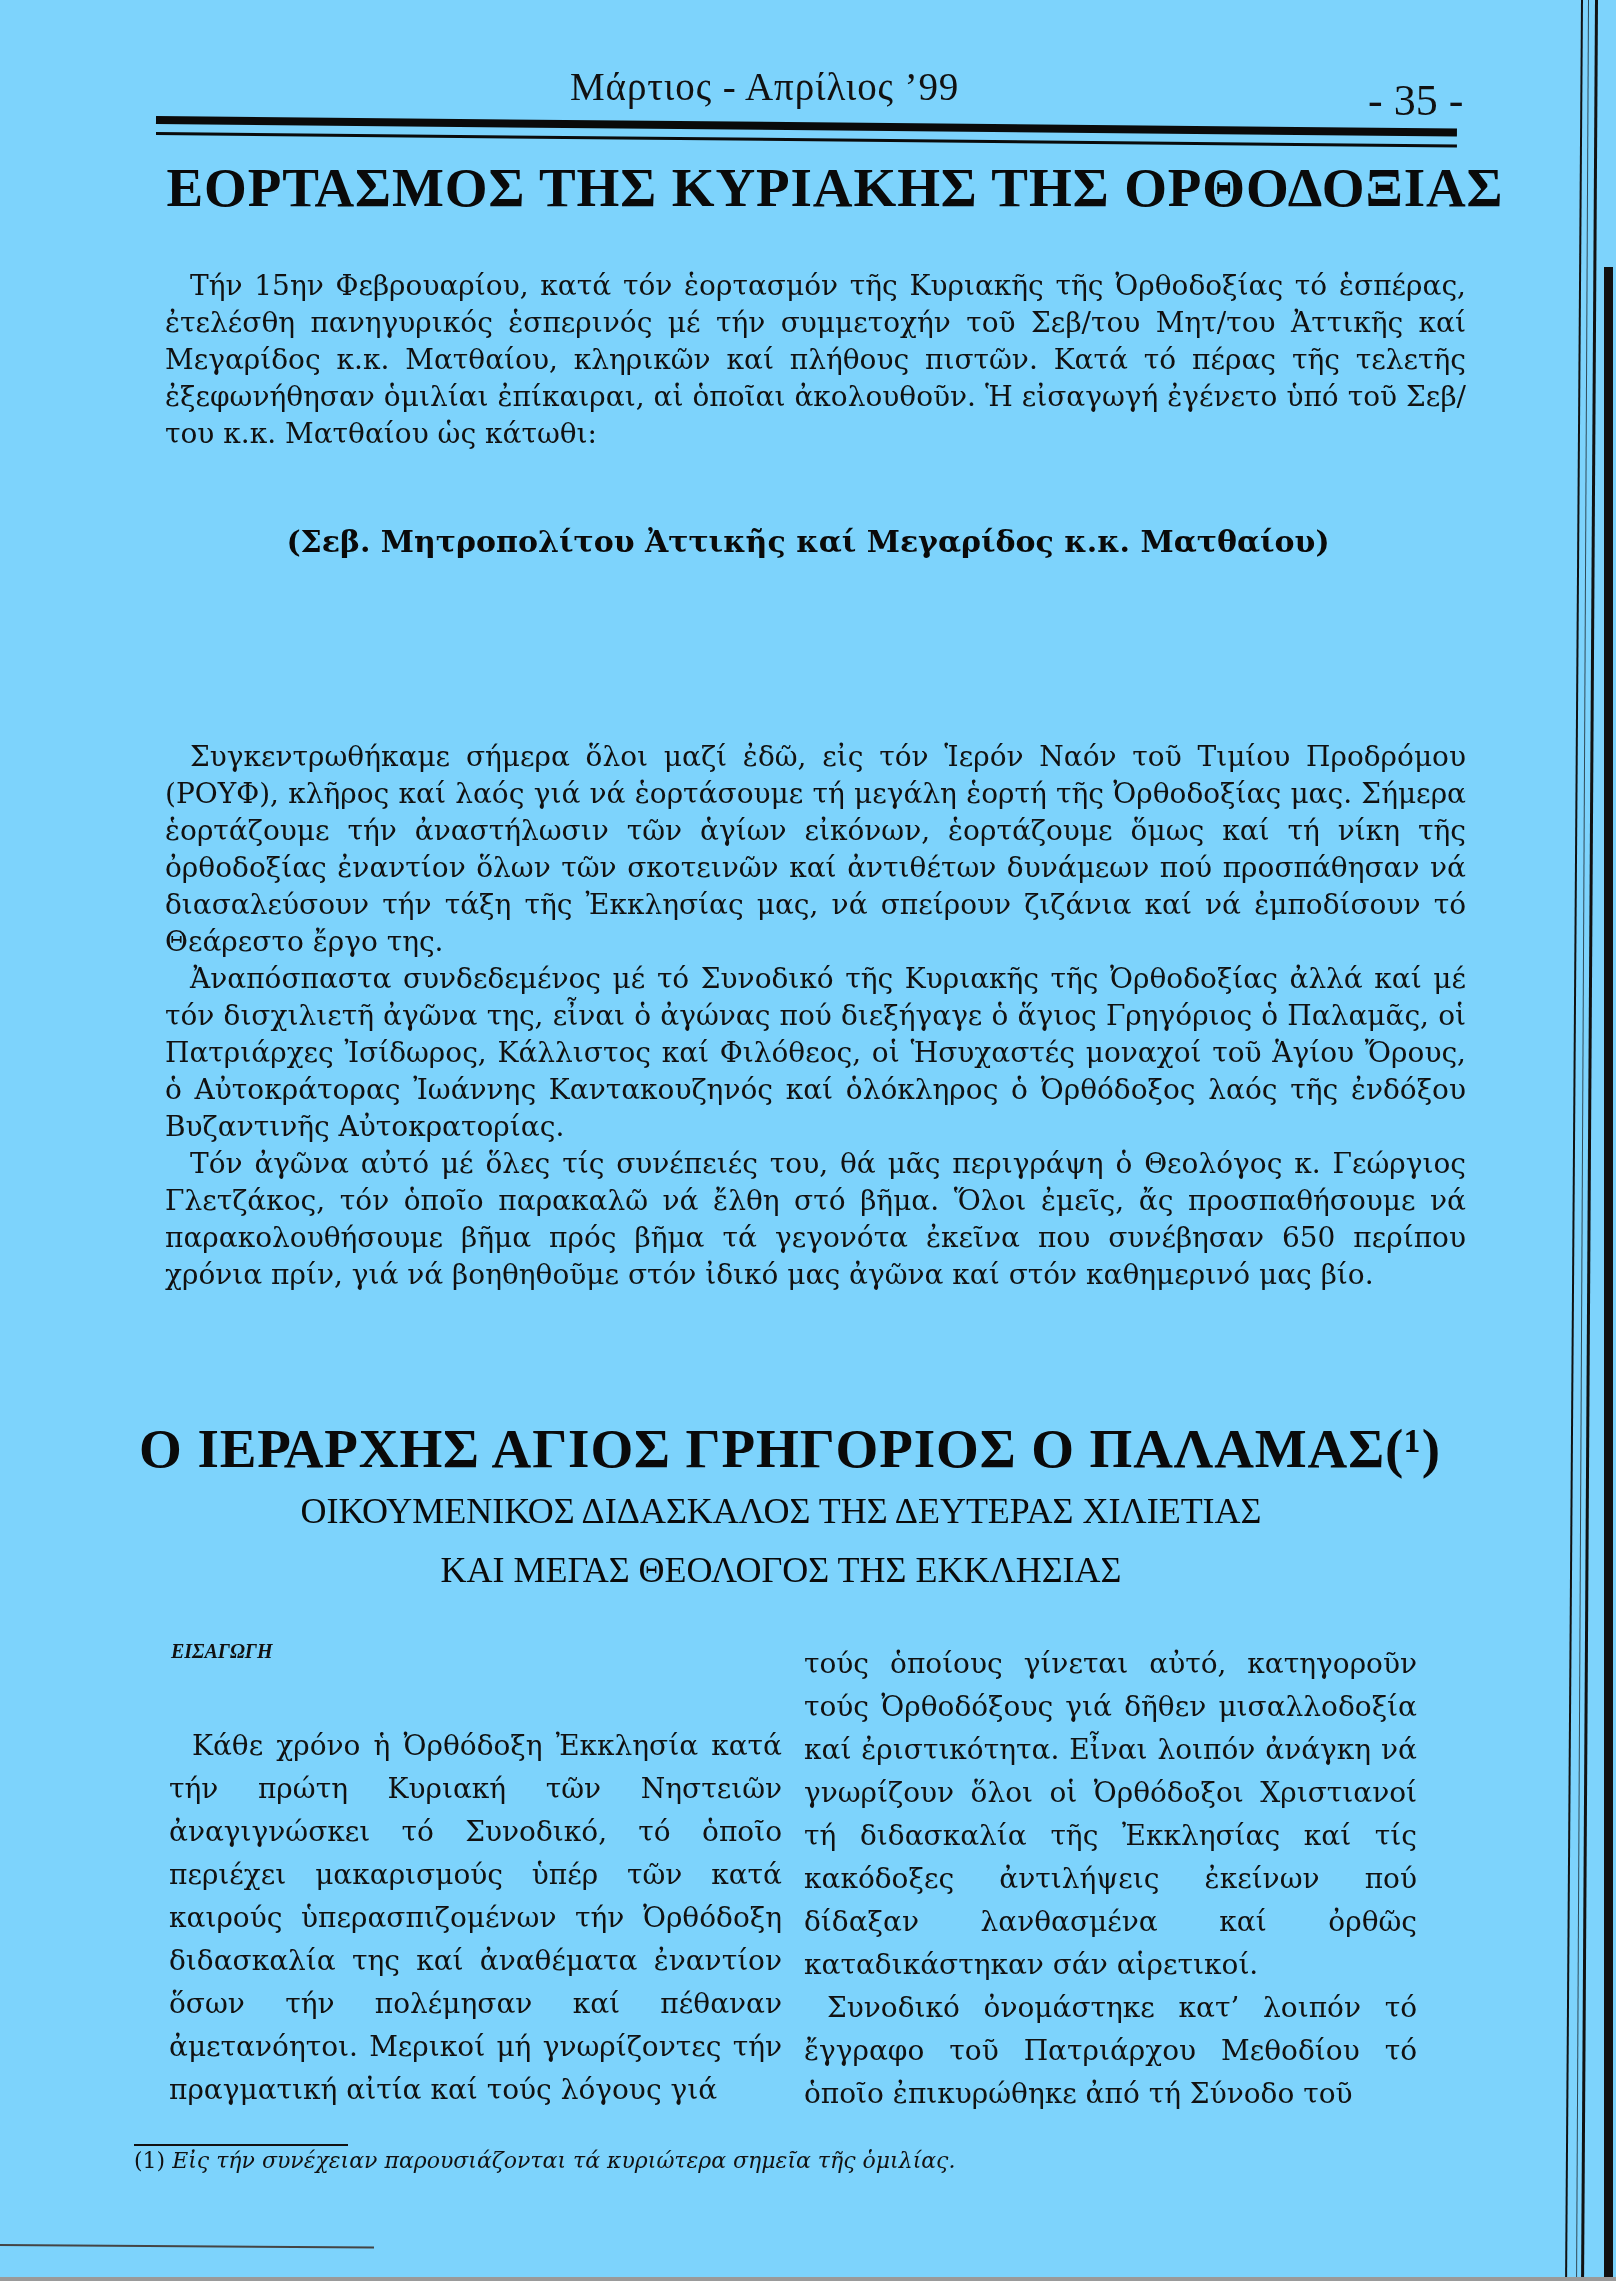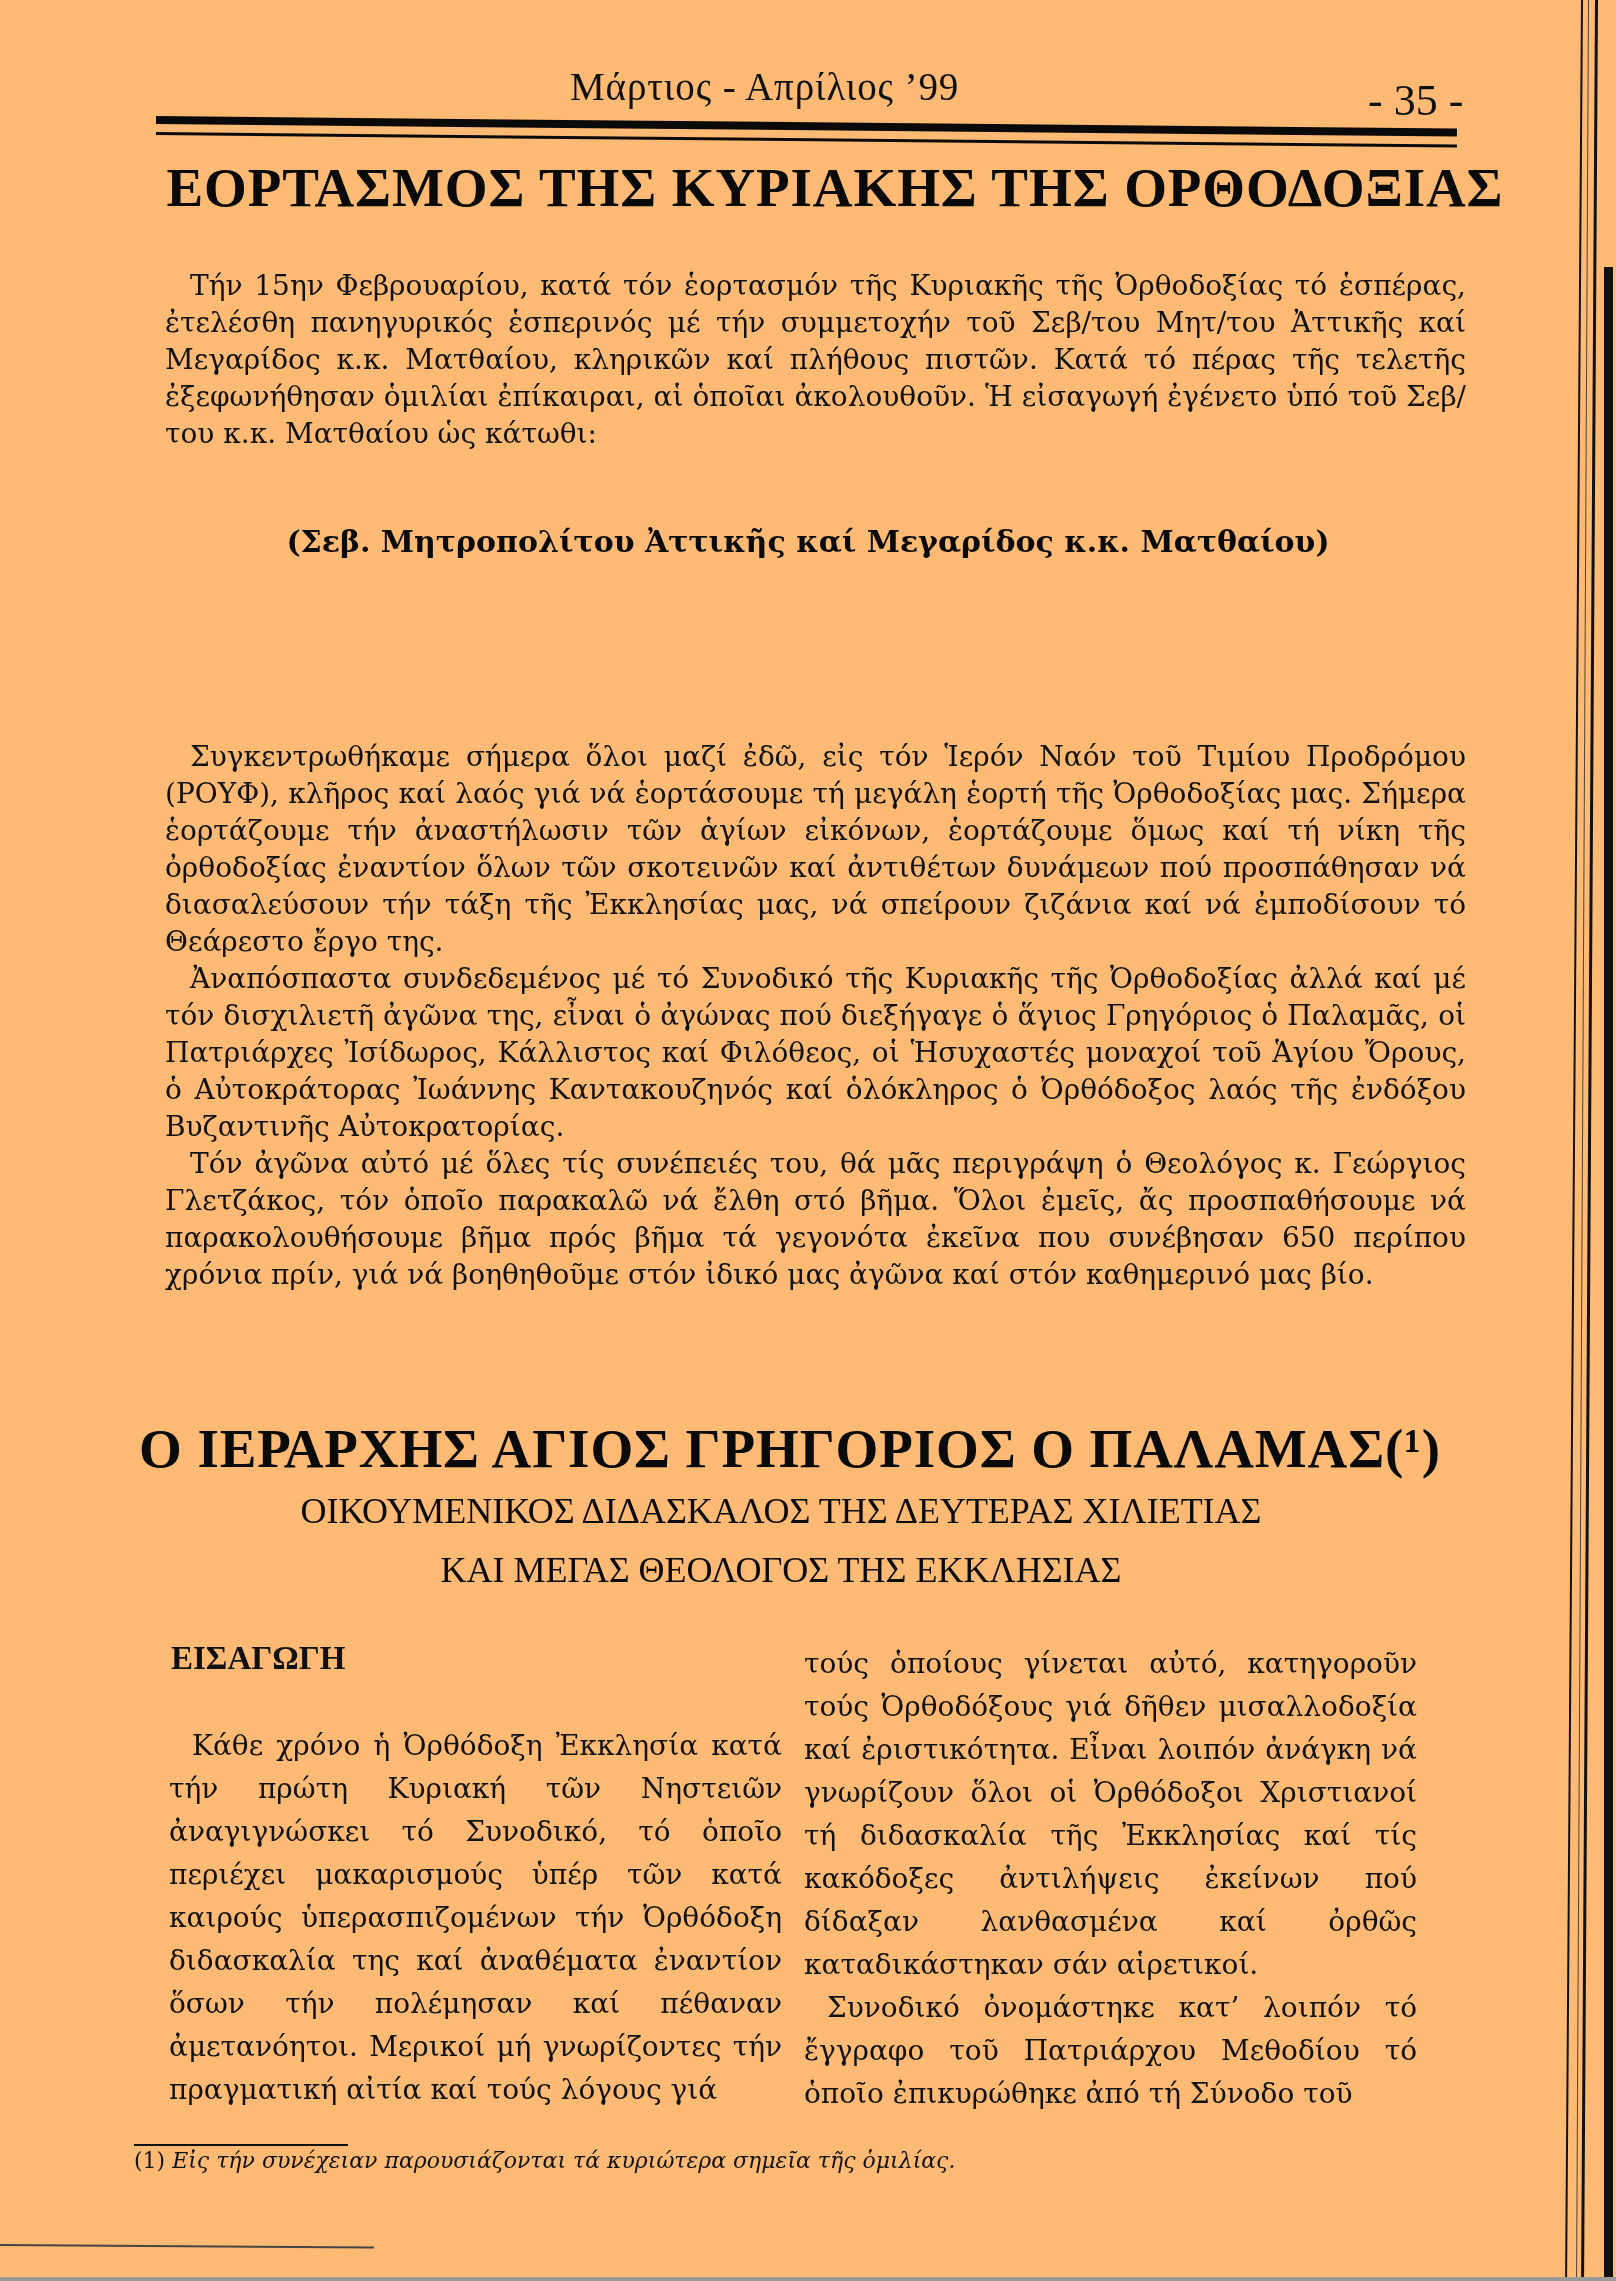--- a/index.html
+++ b/index.html
@@ -13,21 +13,21 @@
     position: relative;
     overflow: hidden;
     font-family: "DejaVu Serif", "Liberation Serif", serif;
     color: #111111;
   }
   .page {
     position: absolute;
     left: 0; top: 0;
     width: 1616px;
     height: 2281px;
-    background: #fdba74;
+    background: #7dd3fc;
   }
   
   .run-head {
     position: absolute;
     left: 0;
     top: 64px;
     width: 1616px;
     height: 53px;
   }
   .run-title {
@@ -144,22 +144,23 @@
     color: #111;
   }
   .col p { margin: 0; text-indent: 23px; }
   .col-left { left: 169px; top: 1724px; }
   .col-right { left: 804px; top: 1642px; }
   .section-label {
     position: absolute;
     left: 171px;
     top: 1640px;
     font-family: "Liberation Serif", serif;
+    font-style: italic;
     font-weight: bold;
-    font-size: 33px;
+    font-size: 20px;
     color: #111;
   }
   
   .fn-rule {
     position: absolute;
     left: 134px;
     top: 2144px;
     width: 214px;
     height: 1.8px;
     background: #111;

